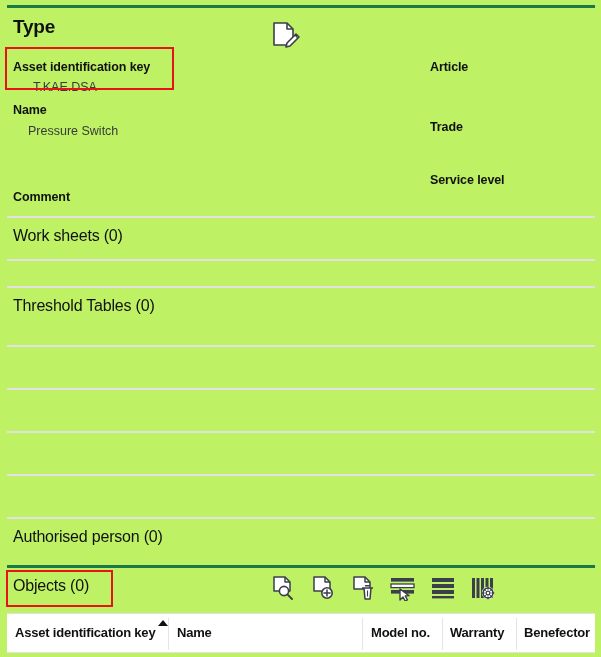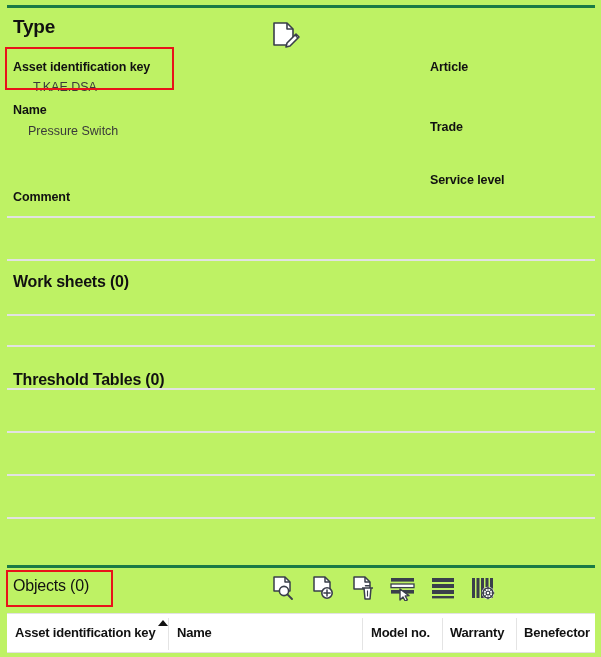--- a/index.html
+++ b/index.html
@@ -102,25 +102,24 @@
   .section-row .divider {
     position: absolute;
     left: 7px; top: 0;
     width: 588px; height: 2px;
     background: #e2e2e2;
   }
   .section-title {
     position: absolute;
     left: 13px; top: 11px;
     font-size: 16px;
-    font-weight: bold;
+    font-weight: normal;
     letter-spacing: -0.2px;
     color: #111111;
     white-space: nowrap;
-    margin-top: 46px;
   }
 
   
   .objects-row {
     position: absolute;
     left: 0; top: 565px;
     width: 601px; height: 48px;
   }
   .objects-row .divider-green {
     position: absolute;
@@ -231,21 +230,21 @@
 
     <div class="section-row" style="top:216px">
       <div class="divider"></div>
       <div class="section-title">Work sheets (0)</div>
     </div>
 
     <div class="section-row" style="top:259px">
       <div class="divider"></div>
     </div>
 
-    <div class="section-row" style="top:314px">
+    <div class="section-row" style="top:286px">
       <div class="divider"></div>
       <div class="section-title">Threshold Tables (0)</div>
     </div>
 
     <div class="section-row" style="top:345px">
       <div class="divider"></div>
     </div>
 
     <div class="section-row" style="top:388px">
       <div class="divider"></div>
@@ -254,20 +253,21 @@
     <div class="section-row" style="top:431px">
       <div class="divider"></div>
     </div>
 
     <div class="section-row" style="top:474px">
       <div class="divider"></div>
     </div>
 
     <div class="section-row" style="top:517px">
       <div class="divider"></div>
+      <div class="section-title">Authorised person (0)</div>
     </div>
   </div>
 
   <div class="objects-row">
     <div class="divider-green"></div>
     <div class="objects-title">Objects (0)</div>
 
     <div class="toolbar">
 
       <div class="tool-btn">

